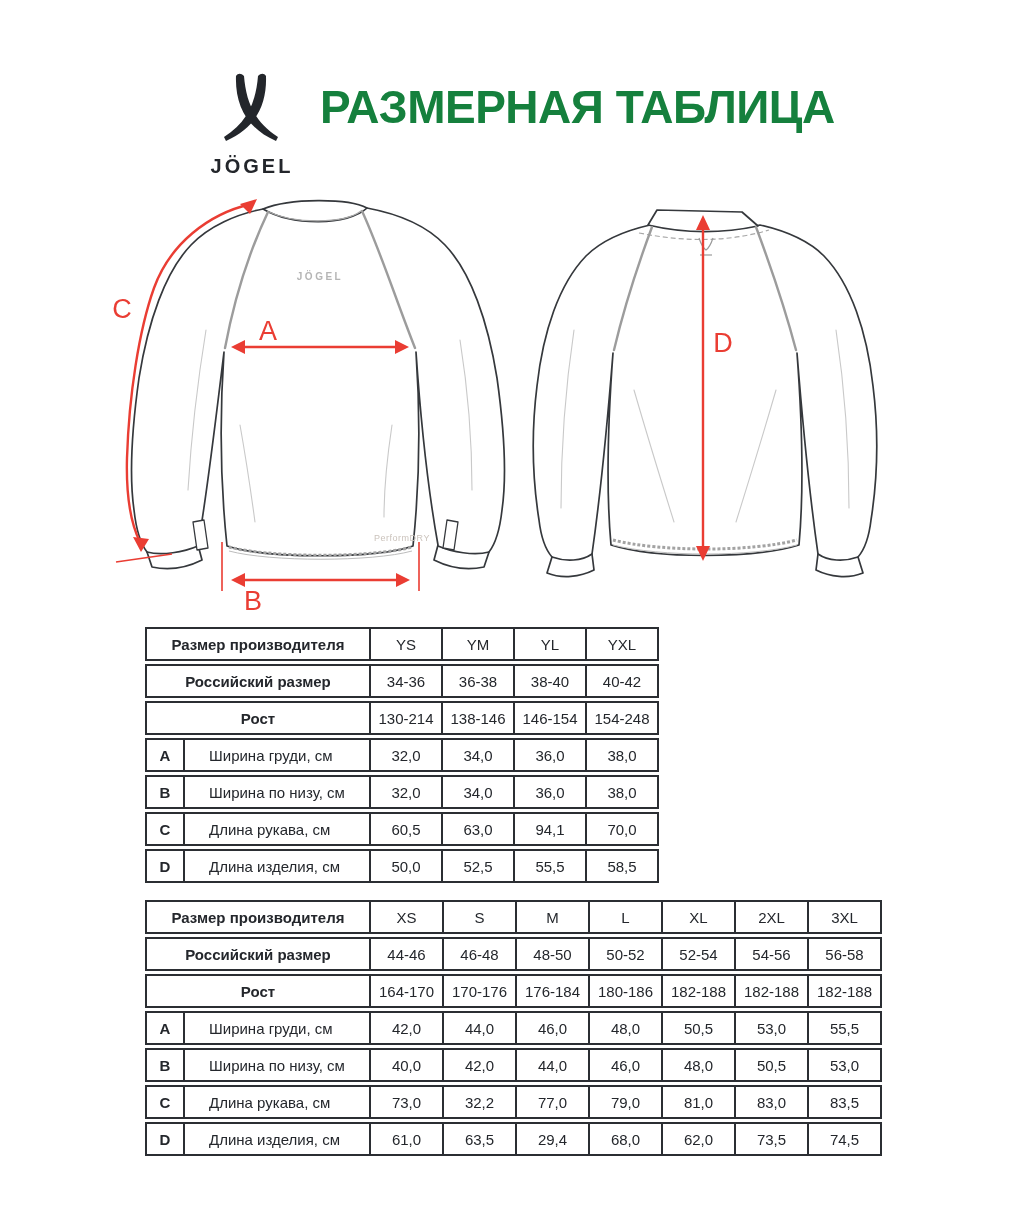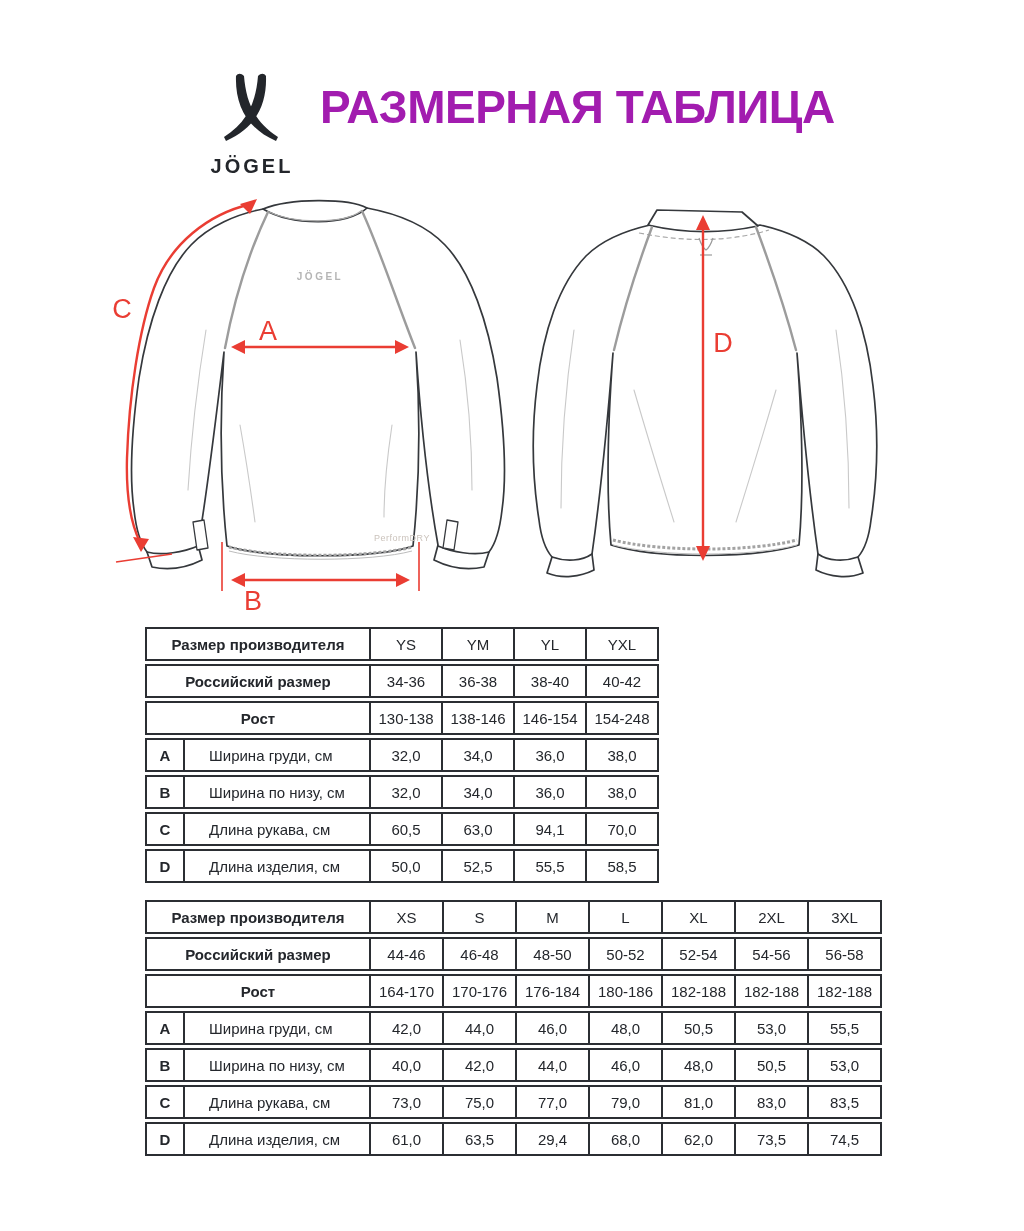--- a/index.html
+++ b/index.html
@@ -3,21 +3,21 @@
 <meta charset="utf-8">
 <style>
   html,body{margin:0;padding:0;background:#ffffff;}
   body{width:1024px;height:1231px;position:relative;overflow:hidden;
        font-family:"Liberation Sans", sans-serif;color:#24272c;}
 
   
   .brand{position:absolute;left:200px;top:58px;width:104px;text-align:center;}
   .brand-word{font-size:20px;font-weight:700;letter-spacing:3px;color:#23262b;margin-top:1px;}
   .page-title{position:absolute;left:320px;top:80px;font-size:46px;font-weight:700;
-              letter-spacing:-0.5px;color:#a21caf;white-space:nowrap;}
+              letter-spacing:-0.5px;color:#15803d;white-space:nowrap;}
 
   
   .diagram{position:absolute;left:0;top:190px;}
   .outline{fill:none;stroke:#35383c;stroke-width:1.7;stroke-linejoin:round;stroke-linecap:round;}
   .sil{fill:#ffffff;stroke:#35383c;stroke-width:1.7;stroke-linejoin:round;}
   .seam{fill:none;stroke:#9c9c9c;stroke-width:2.4;stroke-linecap:round;}
   .rib{fill:none;stroke:#a8a8a8;stroke-width:1.2;}
   .crease{fill:none;stroke:#c9c9c9;stroke-width:1.1;stroke-linecap:round;}
   .stitch{fill:none;stroke:#a3a3a3;stroke-width:3;stroke-dasharray:3,2;}
   .stitch2{fill:none;stroke:#bdbdbd;stroke-width:1;}
@@ -171,21 +171,21 @@
     </div>
     <div class="trow">
       <div class="tcell c-merged t-bold">Российский размер</div>
       <div class="tcell c-val">34-36</div>
       <div class="tcell c-val">36-38</div>
       <div class="tcell c-val">38-40</div>
       <div class="tcell c-val">40-42</div>
     </div>
     <div class="trow">
       <div class="tcell c-merged t-bold">Рост</div>
-      <div class="tcell c-val">130-138</div>
+      <div class="tcell c-val">130-214</div>
       <div class="tcell c-val">138-146</div>
       <div class="tcell c-val">146-154</div>
       <div class="tcell c-val">154-248</div>
     </div>
     <div class="trow">
       <div class="tcell c-letter t-bold">A</div>
       <div class="tcell c-sub">Ширина груди, см</div>
       <div class="tcell c-val">32,0</div>
       <div class="tcell c-val">34,0</div>
       <div class="tcell c-val">36,0</div>
@@ -266,21 +266,21 @@
       <div class="tcell c-val">44,0</div>
       <div class="tcell c-val">46,0</div>
       <div class="tcell c-val">48,0</div>
       <div class="tcell c-val">50,5</div>
       <div class="tcell c-val">53,0</div>
     </div>
     <div class="trow">
       <div class="tcell c-letter t-bold">C</div>
       <div class="tcell c-sub">Длина рукава, см</div>
       <div class="tcell c-val">73,0</div>
-      <div class="tcell c-val">75,0</div>
+      <div class="tcell c-val">32,2</div>
       <div class="tcell c-val">77,0</div>
       <div class="tcell c-val">79,0</div>
       <div class="tcell c-val">81,0</div>
       <div class="tcell c-val">83,0</div>
       <div class="tcell c-val">83,5</div>
     </div>
     <div class="trow">
       <div class="tcell c-letter t-bold">D</div>
       <div class="tcell c-sub">Длина изделия, см</div>
       <div class="tcell c-val">61,0</div>

